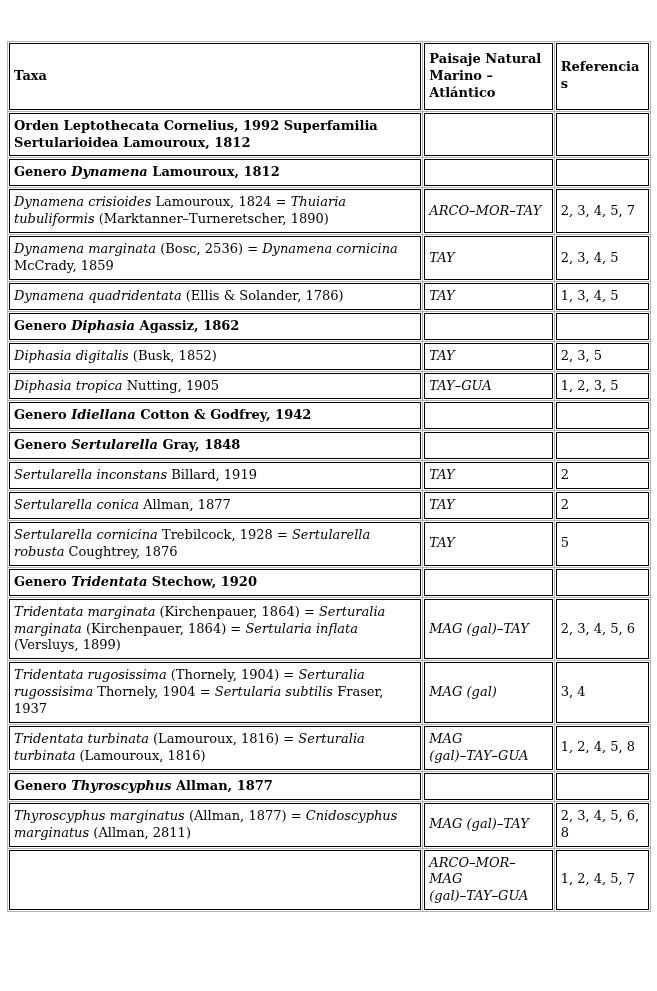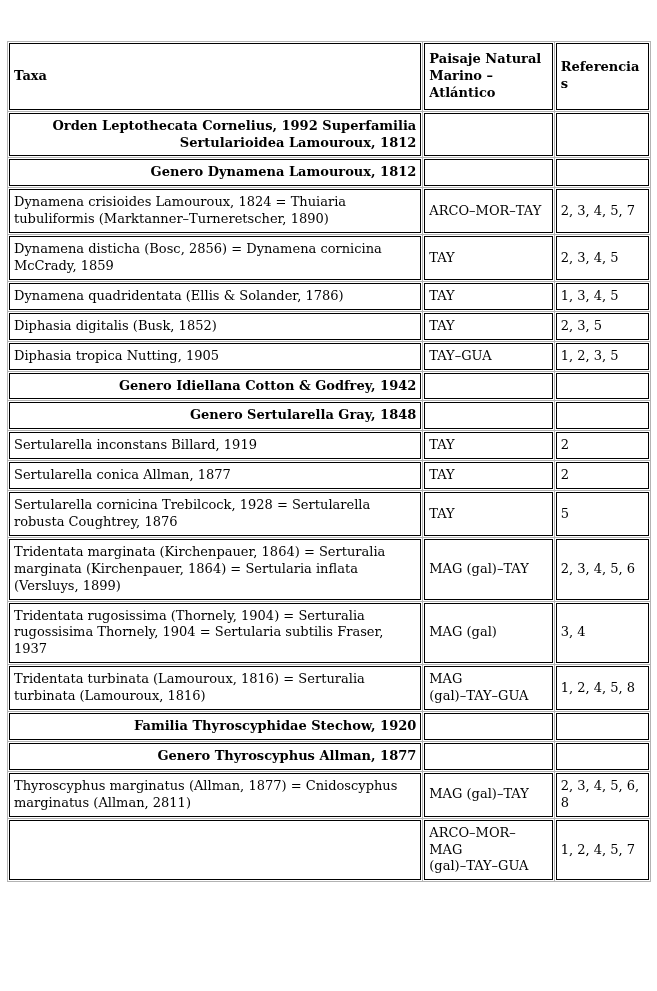--- a/index.html
+++ b/index.html
@@ -36,23 +36,23 @@
     text-align: left;
     line-height: 1.3;
     background: #ffffff;
     word-wrap: break-word;
   }
   table.taxa-table th {
     font-weight: bold;
     white-space: pre-line;
     padding: 7px 4px;
   }
-  tr.section td.taxa-cell { font-weight: bold; text-align: right; }
-  td.paisaje-cell { white-space: pre-line; }
-  .i { }
+  tr.section td.taxa-cell { font-weight: bold; }
+  td.paisaje-cell { white-space: pre-line; font-style: italic; }
+  .i { font-style: italic; }
 </style>
 </head>
 <body>
 
 <div class="page">
   <table class="taxa-table">
     <colgroup>
       <col class="c1">
       <col class="c2">
       <col class="c3">
@@ -76,28 +76,33 @@
           <td class="taxa-cell"><span>Genero </span><span class="i">Dynamena</span><span> Lamouroux, 1812</span></td>
           <td class="paisaje-cell"></td>
           <td class="referencias-cell"></td>
         </tr>
         <tr>
           <td class="taxa-cell"><span class="i">Dynamena crisioides</span><span> Lamouroux, 1824 = </span><span class="i">Thuiaria tubuliformis</span><span> (Marktanner–Turneretscher, 1890)</span></td>
           <td class="paisaje-cell">ARCO–MOR–TAY</td>
           <td class="referencias-cell">2, 3, 4, 5, 7</td>
         </tr>
         <tr>
-          <td class="taxa-cell"><span class="i">Dynamena disticha</span><span> (Bosc, 2856) = </span><span class="i">Dynamena cornicina</span><span> McCrady, 1859</span></td>
+          <td class="taxa-cell"><span class="i">Dynamena marginata</span><span> (Bosc, 2536) = </span><span class="i">Dynamena cornicina</span><span> McCrady, 1859</span></td>
           <td class="paisaje-cell">TAY</td>
           <td class="referencias-cell">2, 3, 4, 5</td>
         </tr>
         <tr>
           <td class="taxa-cell"><span class="i">Dynamena quadridentata</span><span> (Ellis &amp; Solander, 1786)</span></td>
           <td class="paisaje-cell">TAY</td>
           <td class="referencias-cell">1, 3, 4, 5</td>
+        </tr>
+        <tr class="section">
+          <td class="taxa-cell"><span>Genero </span><span class="i">Diphasia</span><span> Agassiz, 1862</span></td>
+          <td class="paisaje-cell"></td>
+          <td class="referencias-cell"></td>
         </tr>
         <tr>
           <td class="taxa-cell"><span class="i">Diphasia digitalis</span><span> (Busk, 1852)</span></td>
           <td class="paisaje-cell">TAY</td>
           <td class="referencias-cell">2, 3, 5</td>
         </tr>
         <tr>
           <td class="taxa-cell"><span class="i">Diphasia tropica</span><span> Nutting, 1905</span></td>
           <td class="paisaje-cell">TAY–GUA</td>
           <td class="referencias-cell">1, 2, 3, 5</td>
@@ -120,40 +125,40 @@
         <tr>
           <td class="taxa-cell"><span class="i">Sertularella conica</span><span> Allman, 1877</span></td>
           <td class="paisaje-cell">TAY</td>
           <td class="referencias-cell">2</td>
         </tr>
         <tr>
           <td class="taxa-cell"><span class="i">Sertularella cornicina</span><span> Trebilcock, 1928 = </span><span class="i">Sertularella robusta</span><span> Coughtrey, 1876</span></td>
           <td class="paisaje-cell">TAY</td>
           <td class="referencias-cell">5</td>
         </tr>
+        <tr class="section">
+          <td class="taxa-cell"><span>Genero </span><span class="i">Tridentata</span><span> Stechow, 1920</span></td>
+          <td class="paisaje-cell"></td>
+          <td class="referencias-cell"></td>
+        </tr>
         <tr>
           <td class="taxa-cell"><span class="i">Tridentata marginata</span><span> (Kirchenpauer, 1864) = </span><span class="i">Serturalia marginata</span><span> (Kirchenpauer, 1864) = </span><span class="i">Sertularia inflata</span><span> (Versluys, 1899)</span></td>
           <td class="paisaje-cell">MAG (gal)–TAY</td>
           <td class="referencias-cell">2, 3, 4, 5, 6</td>
         </tr>
         <tr>
           <td class="taxa-cell"><span class="i">Tridentata rugosissima</span><span> (Thornely, 1904) = </span><span class="i">Serturalia rugossisima</span><span> Thornely, 1904 = </span><span class="i">Sertularia subtilis</span><span> Fraser, 1937</span></td>
           <td class="paisaje-cell">MAG (gal)</td>
           <td class="referencias-cell">3, 4</td>
         </tr>
         <tr>
           <td class="taxa-cell"><span class="i">Tridentata turbinata</span><span> (Lamouroux, 1816) = </span><span class="i">Serturalia turbinata</span><span> (Lamouroux, 1816)</span></td>
           <td class="paisaje-cell">MAG
 (gal)–TAY–GUA</td>
           <td class="referencias-cell">1, 2, 4, 5, 8</td>
-        </tr>
-        <tr class="section">
-          <td class="taxa-cell"><span>Familia Thyroscyphidae Stechow, 1920</span></td>
-          <td class="paisaje-cell"></td>
-          <td class="referencias-cell"></td>
         </tr>
         <tr class="section">
           <td class="taxa-cell"><span>Genero </span><span class="i">Thyroscyphus</span><span> Allman, 1877</span></td>
           <td class="paisaje-cell"></td>
           <td class="referencias-cell"></td>
         </tr>
         <tr>
           <td class="taxa-cell"><span class="i">Thyroscyphus marginatus</span><span> (Allman, 1877) = </span><span class="i">Cnidoscyphus marginatus</span><span> (Allman, 2811)</span></td>
           <td class="paisaje-cell">MAG (gal)–TAY</td>
           <td class="referencias-cell">2, 3, 4, 5, 6, 8</td>

